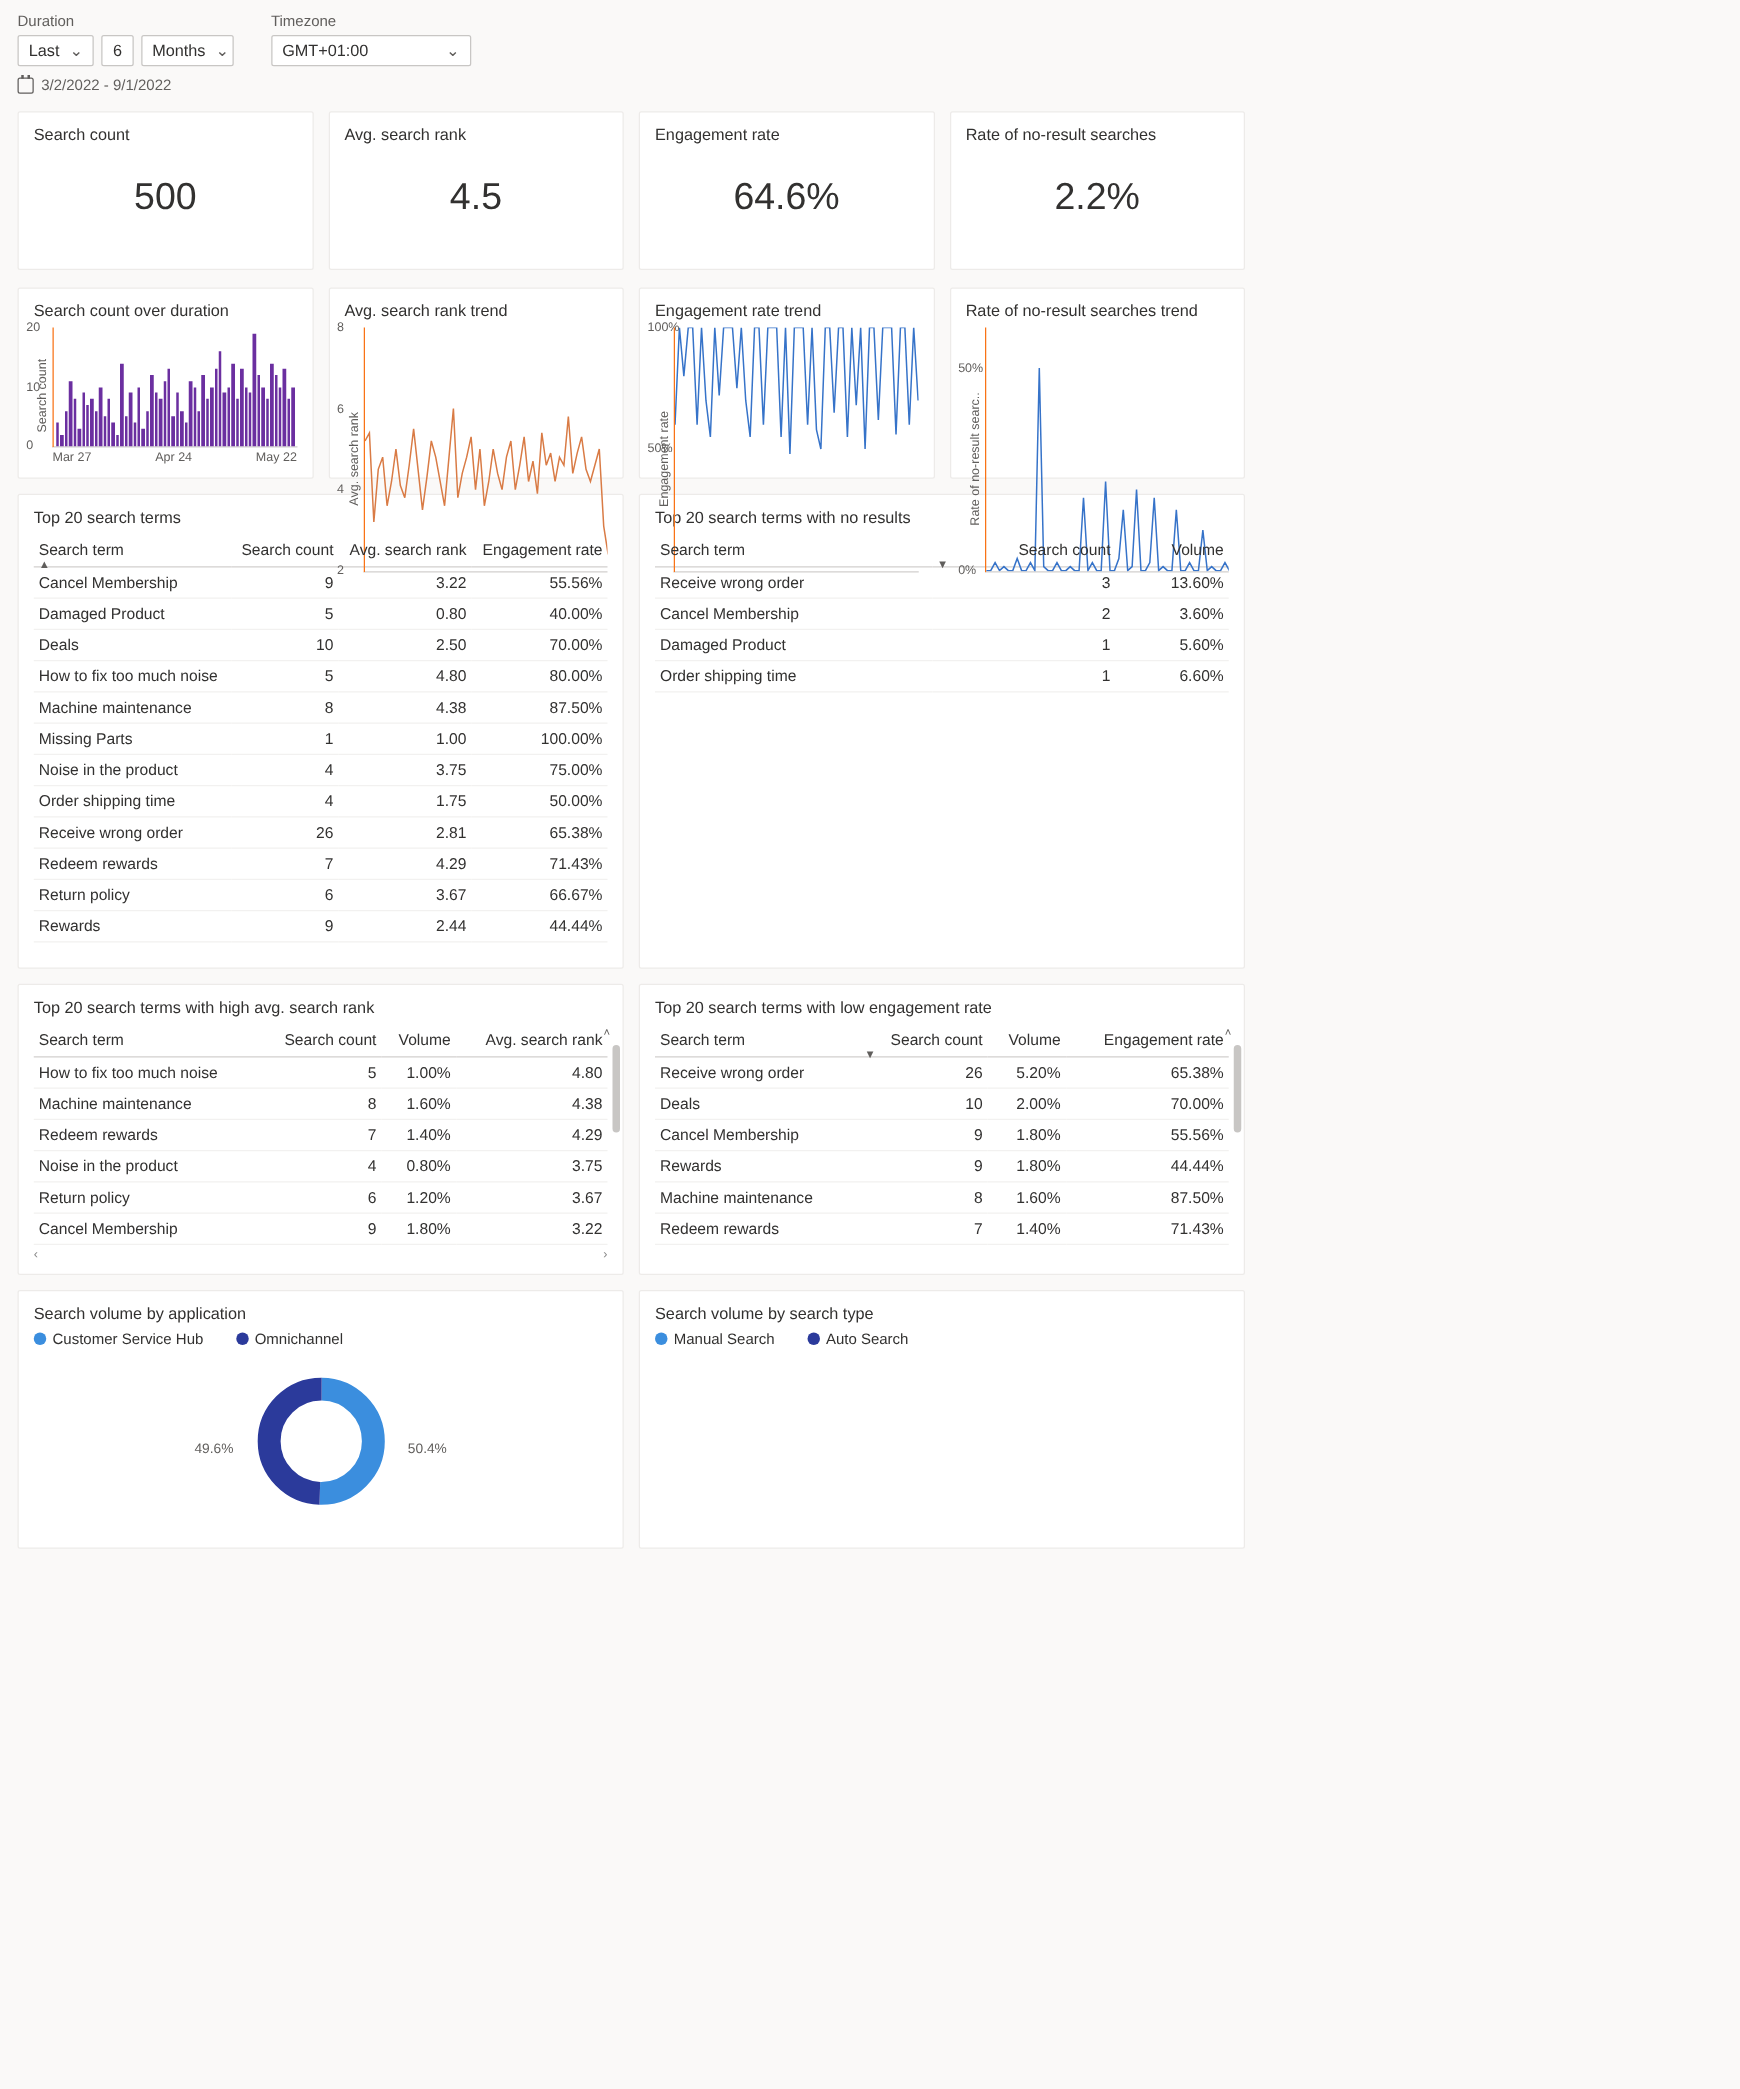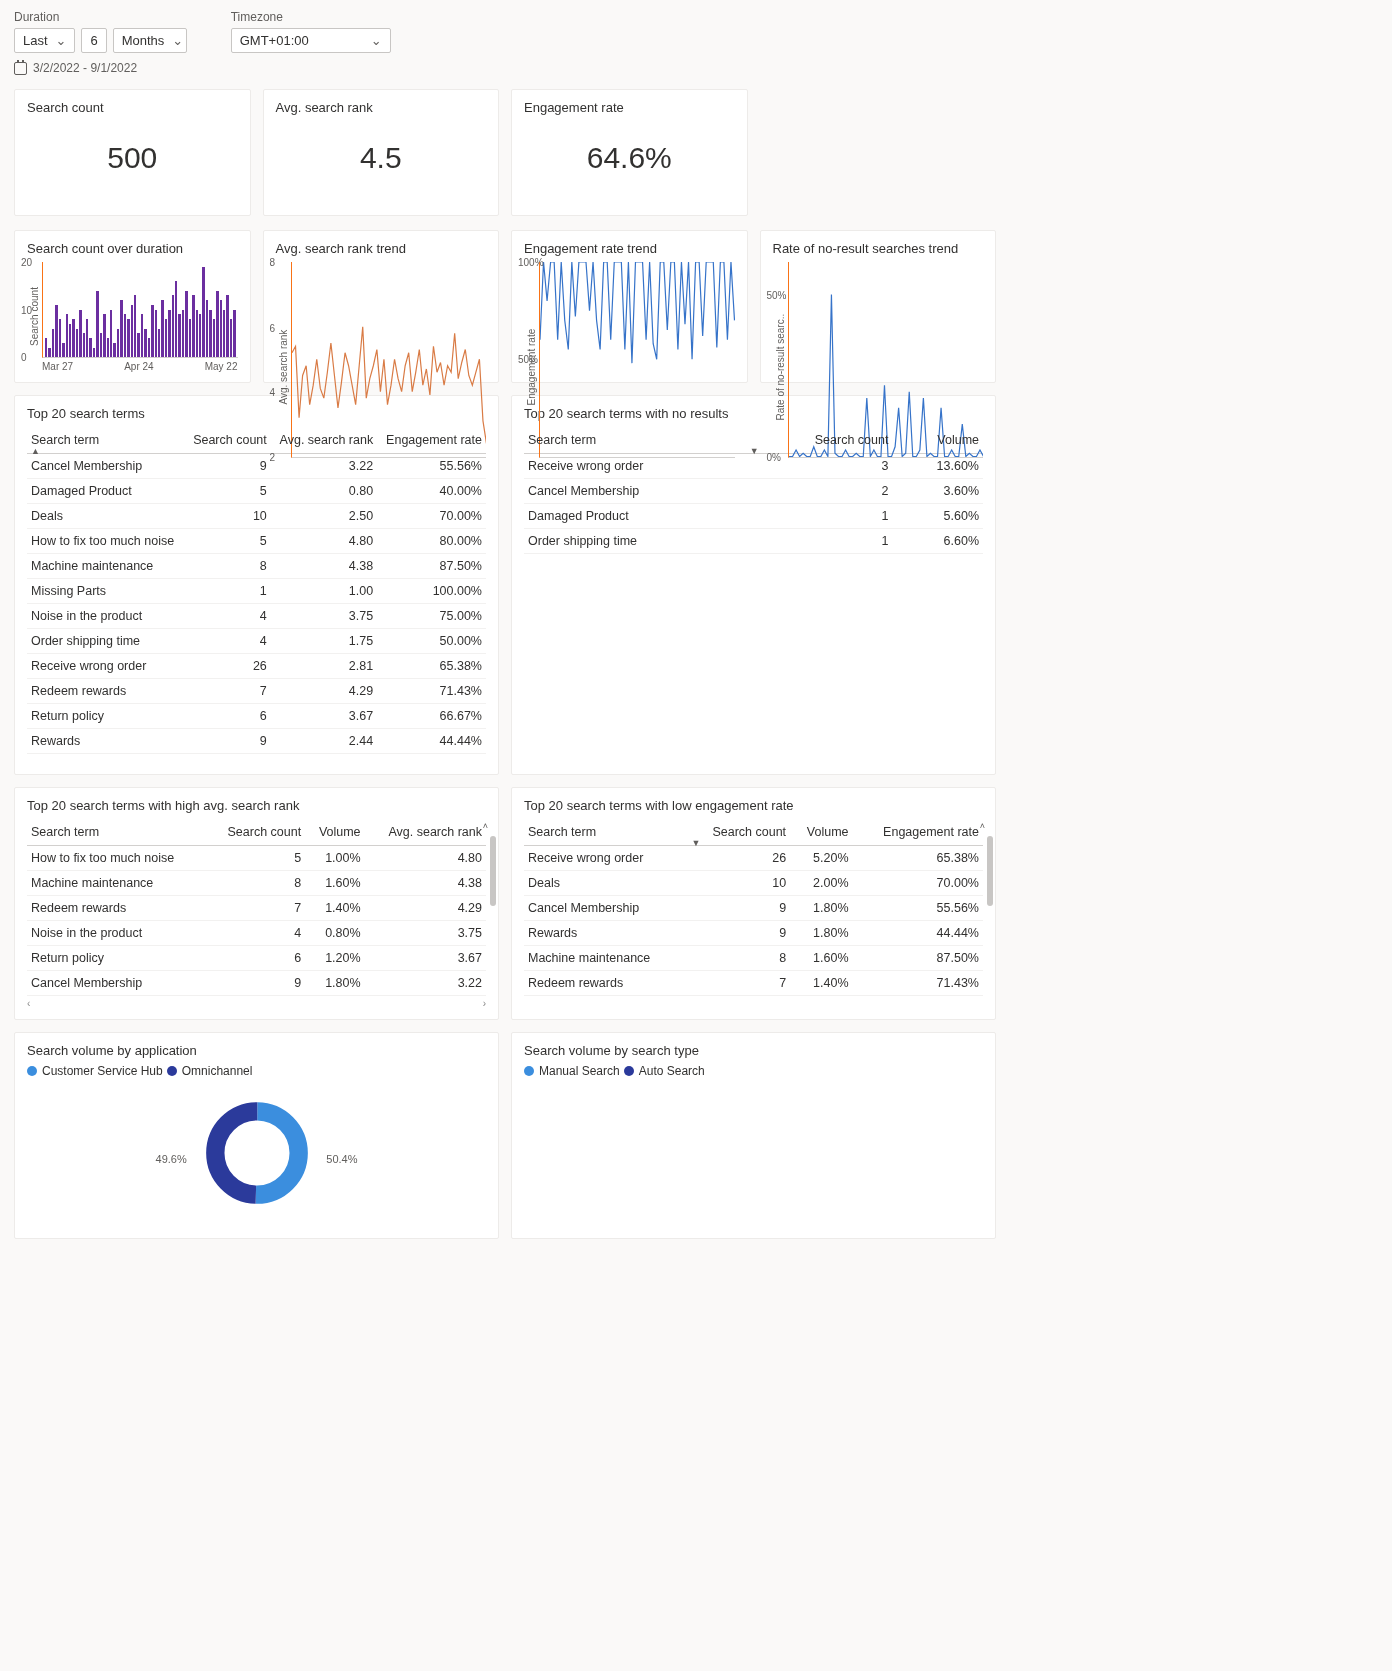--- a/index.html
+++ b/index.html
@@ -1,18 +1,18 @@
 <!DOCTYPE html>
 <html><head>
 <meta charset="utf-8">
 <style>
   html,body{margin:0;padding:0;background:#faf9f8;font-family:"Segoe UI",Arial,sans-serif;color:#323130;font-size:13px}
   *{box-sizing:border-box}
   .page{width:1010px;padding:10px 14px 30px}
-  .filters{display:flex;gap:44px;align-items:center}
+  .filters{display:flex;gap:30px;align-items:center}
   .fgroup{display:flex;flex-direction:column;gap:4px}
   .flabel{font-size:12px;color:#605e5c}
   .frow{display:flex;gap:6px}
   .sel{background:#fff;border:1px solid #c8c6c4;border-radius:2px;padding:4px 8px;display:flex;align-items:center;gap:8px;font-size:13px}
   .sel .chev{color:#605e5c}
   .sel-wide{width:160px;justify-content:space-between}
   .daterow{display:flex;align-items:center;gap:6px;margin-top:8px;color:#605e5c;font-size:12px}
   .grid{display:grid;grid-template-columns:repeat(4,1fr);gap:12px;margin-top:14px}
   .card{background:#fff;border:1px solid #edebe9;border-radius:2px;padding:10px 12px}
   .card-title{font-size:13px;color:#323130;margin-bottom:6px}
@@ -25,21 +25,21 @@
   .xaxis{display:flex;justify-content:space-between;font-size:10px;color:#605e5c;padding:3px 0 0}
   .ytick{position:absolute;left:-22px;font-size:10px;color:#605e5c;transform:translateY(50%)}
   .grid2{display:grid;grid-template-columns:1fr 1fr;gap:12px;margin-top:12px}
   .tallcard{min-height:380px}
   table{width:100%;border-collapse:collapse;font-size:12.5px}
   th{text-align:left;font-weight:400;color:#323130;padding:6px 4px;border-bottom:1px solid #d2d0ce;position:relative}
   th.r,td.r{text-align:right}
   td{padding:5px 4px;border-bottom:1px solid #f2f1f0}
   .sortind{position:absolute;font-size:9px;color:#605e5c}
   .scrollbar-v{position:absolute;right:2px;top:6px;width:6px;background:#c8c6c4;border-radius:3px}
-  .legend{display:flex;gap:4px;font-size:12px;margin-top:4px}
+  .legend{display:flex;gap:26px;font-size:12px;margin-top:4px}
   .lg{display:flex;align-items:center;gap:5px}
   .dot{width:10px;height:10px;border-radius:50%}
   .donutwrap{display:flex;justify-content:center;align-items:center;margin:10px 0;position:relative;height:130px}
   .dlabel{position:absolute;font-size:11px;color:#605e5c}
   svg{display:block}
   .bars{display:flex;align-items:flex-end;height:100%;gap:1px;padding:0 2px}
   .bar{flex:1;background:#6b2fa0}
   .cal-icon{width:13px;height:13px;border:1px solid #605e5c;border-radius:2px;position:relative}
   .cal-icon:before{content:"";position:absolute;top:-3px;left:2px;width:2px;height:3px;background:#605e5c}
   .cal-icon:after{content:"";position:absolute;top:-3px;right:2px;width:2px;height:3px;background:#605e5c}
@@ -85,20 +85,24 @@
       <div class="bignum">500</div>
     </div>
     <div class="card">
       <div class="card-title">Avg. search rank</div>
       <div class="bignum">4.5</div>
     </div>
     <div class="card">
       <div class="card-title">Engagement rate</div>
       <div class="bignum">64.6%</div>
     </div>
+    <div class="card">
+      <div class="card-title">Rate of no-result searches</div>
+      <div class="bignum">2.2%</div>
+    </div>
   </div>
 
   <div class="grid">
     <div class="card">
       <div class="card-title">Search count over duration</div>
       <div class="chartwrap">
           <div class="chartbody">
         <div class="yaxis-l">Search count</div>
         <div class="plot">
               <div class="plotarea" id="plot-bar">

